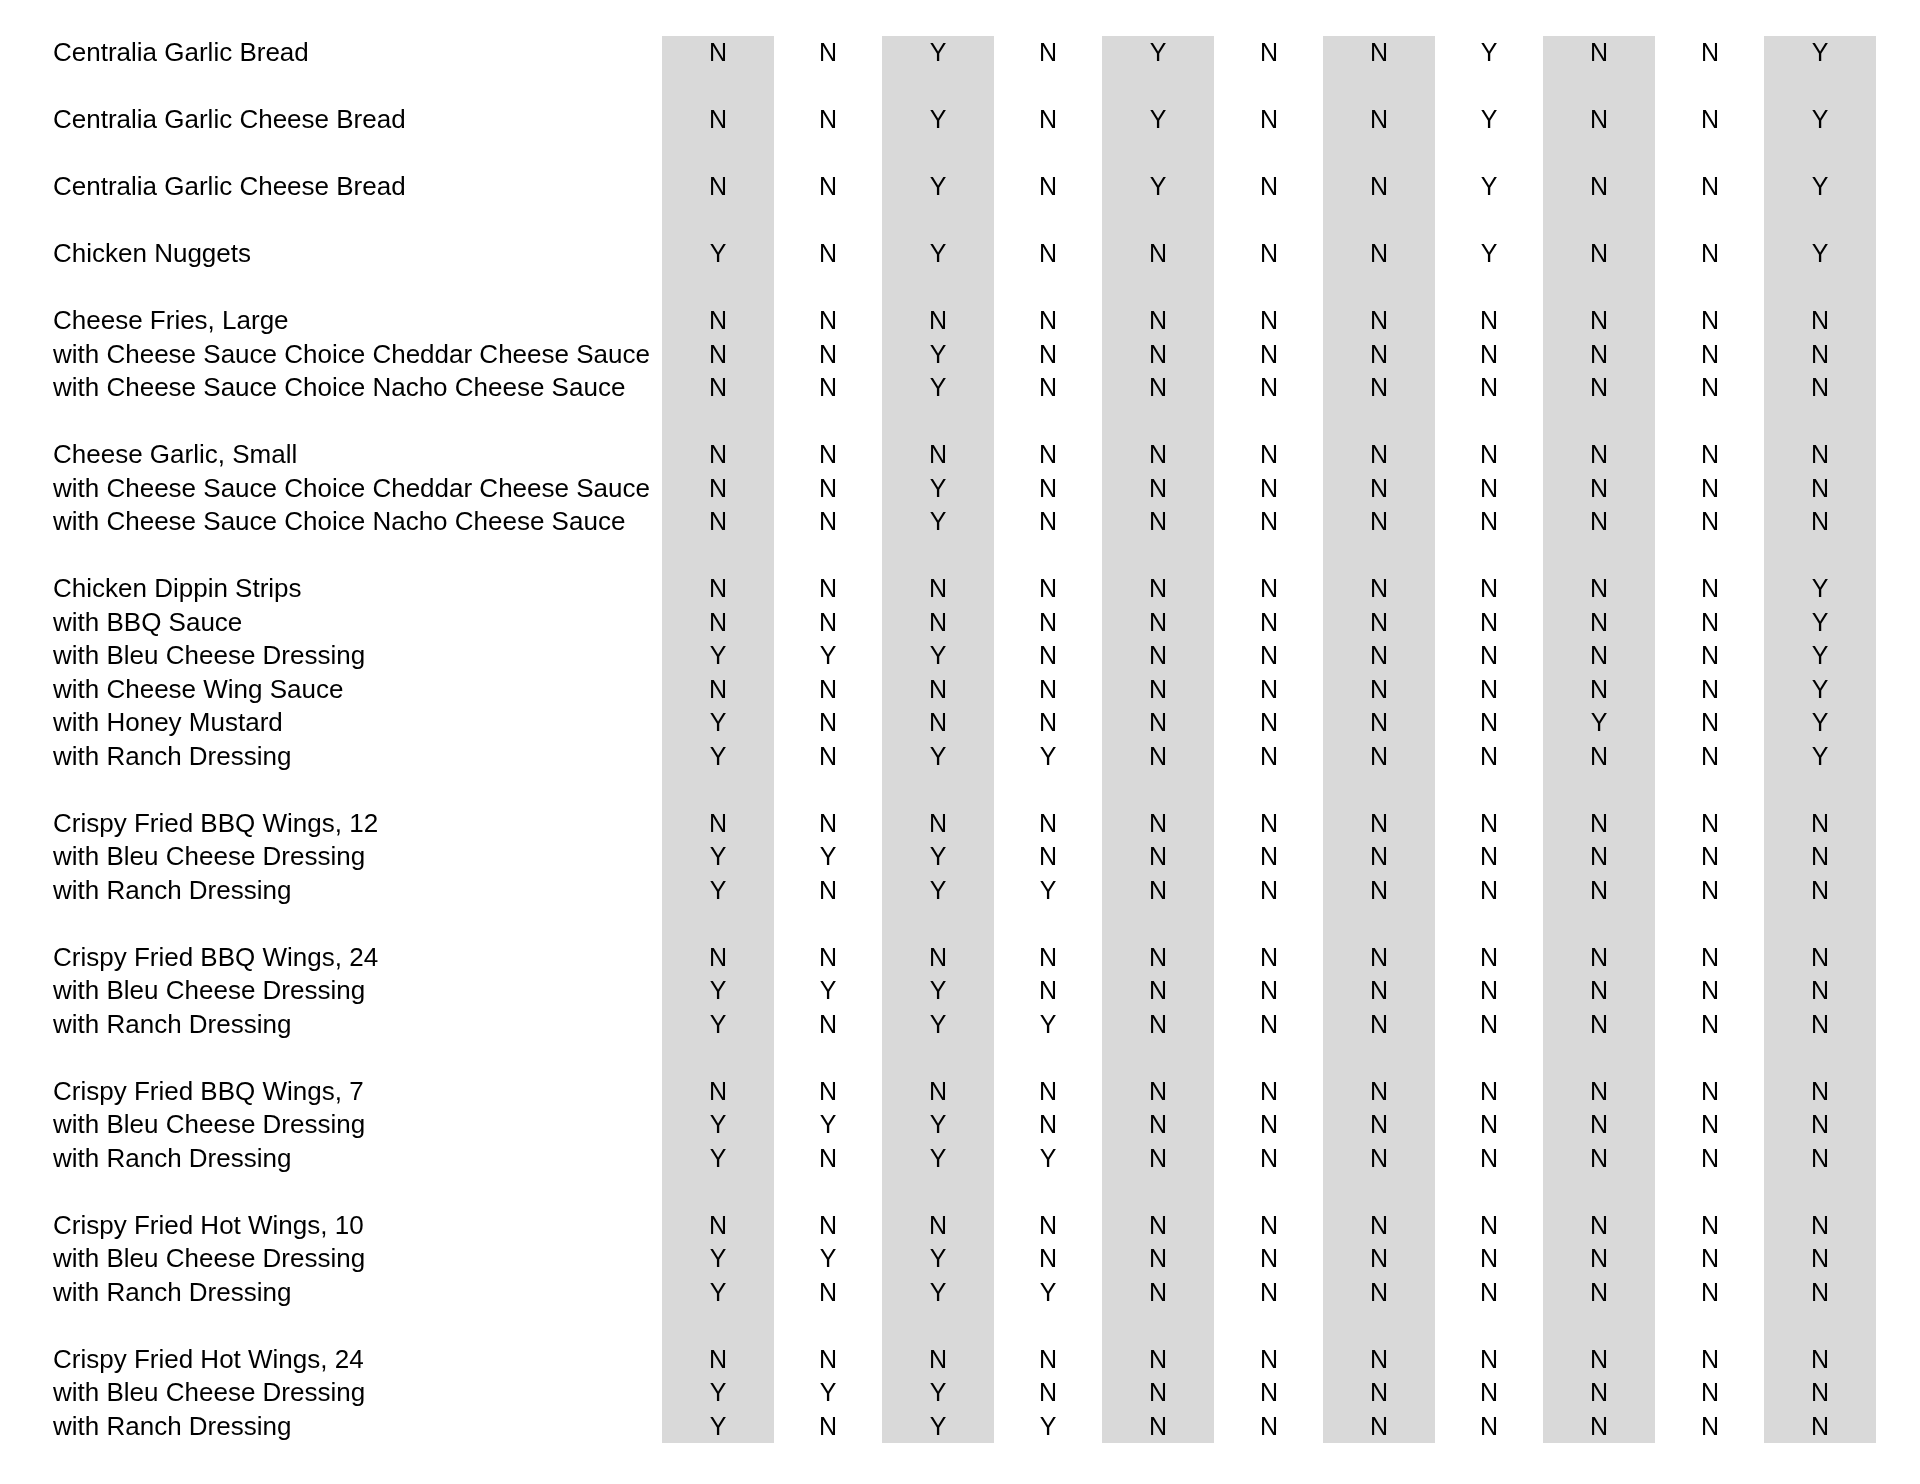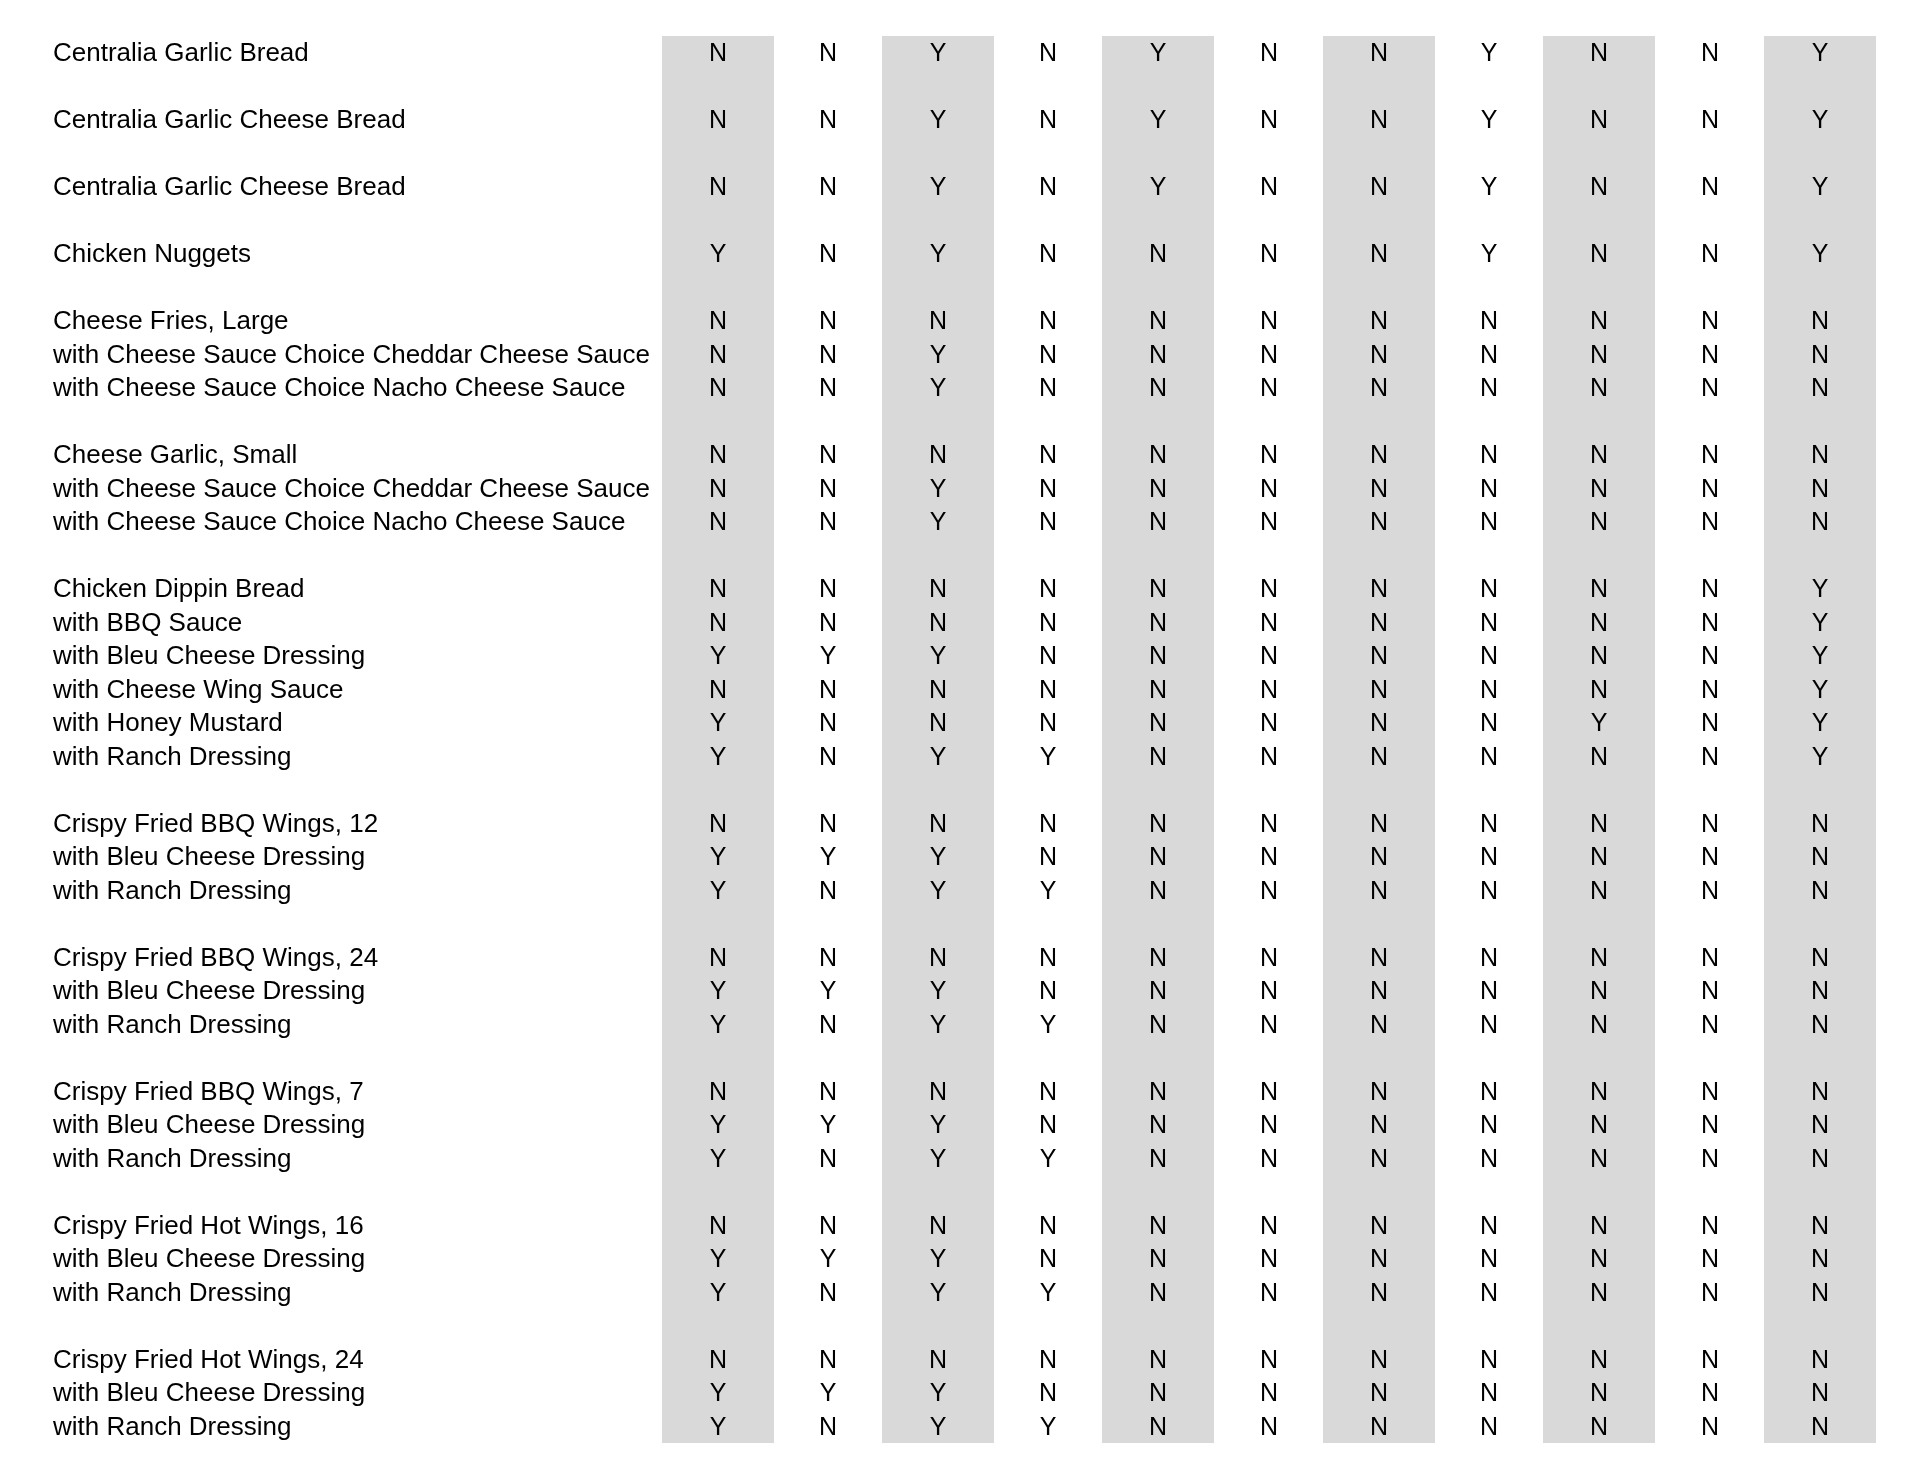--- a/index.html
+++ b/index.html
@@ -196,21 +196,21 @@
         <span class="val" style="left: 992px;">N</span>
         <span class="val" style="left: 1102px;">N</span>
         <span class="val" style="left: 1213px;">N</span>
         <span class="val" style="left: 1323px;">N</span>
         <span class="val" style="left: 1433px;">N</span>
         <span class="val" style="left: 1543px;">N</span>
         <span class="val" style="left: 1654px;">N</span>
         <span class="val" style="left: 1764px;">N</span>
       </div>
       <div class="row" style="top: 572px;">
-        <span class="label">Chicken Dippin Bread</span>
+        <span class="label">Chicken Dippin Strips</span>
         <span class="val" style="left: 662px;">N</span>
         <span class="val" style="left: 772px;">N</span>
         <span class="val" style="left: 882px;">N</span>
         <span class="val" style="left: 992px;">N</span>
         <span class="val" style="left: 1102px;">N</span>
         <span class="val" style="left: 1213px;">N</span>
         <span class="val" style="left: 1323px;">N</span>
         <span class="val" style="left: 1433px;">N</span>
         <span class="val" style="left: 1543px;">N</span>
         <span class="val" style="left: 1654px;">N</span>
@@ -406,21 +406,21 @@
         <span class="val" style="left: 992px;">Y</span>
         <span class="val" style="left: 1102px;">N</span>
         <span class="val" style="left: 1213px;">N</span>
         <span class="val" style="left: 1323px;">N</span>
         <span class="val" style="left: 1433px;">N</span>
         <span class="val" style="left: 1543px;">N</span>
         <span class="val" style="left: 1654px;">N</span>
         <span class="val" style="left: 1764px;">N</span>
       </div>
       <div class="row" style="top: 1208.5px;">
-        <span class="label">Crispy Fried Hot Wings, 16</span>
+        <span class="label">Crispy Fried Hot Wings, 10</span>
         <span class="val" style="left: 662px;">N</span>
         <span class="val" style="left: 772px;">N</span>
         <span class="val" style="left: 882px;">N</span>
         <span class="val" style="left: 992px;">N</span>
         <span class="val" style="left: 1102px;">N</span>
         <span class="val" style="left: 1213px;">N</span>
         <span class="val" style="left: 1323px;">N</span>
         <span class="val" style="left: 1433px;">N</span>
         <span class="val" style="left: 1543px;">N</span>
         <span class="val" style="left: 1654px;">N</span>

